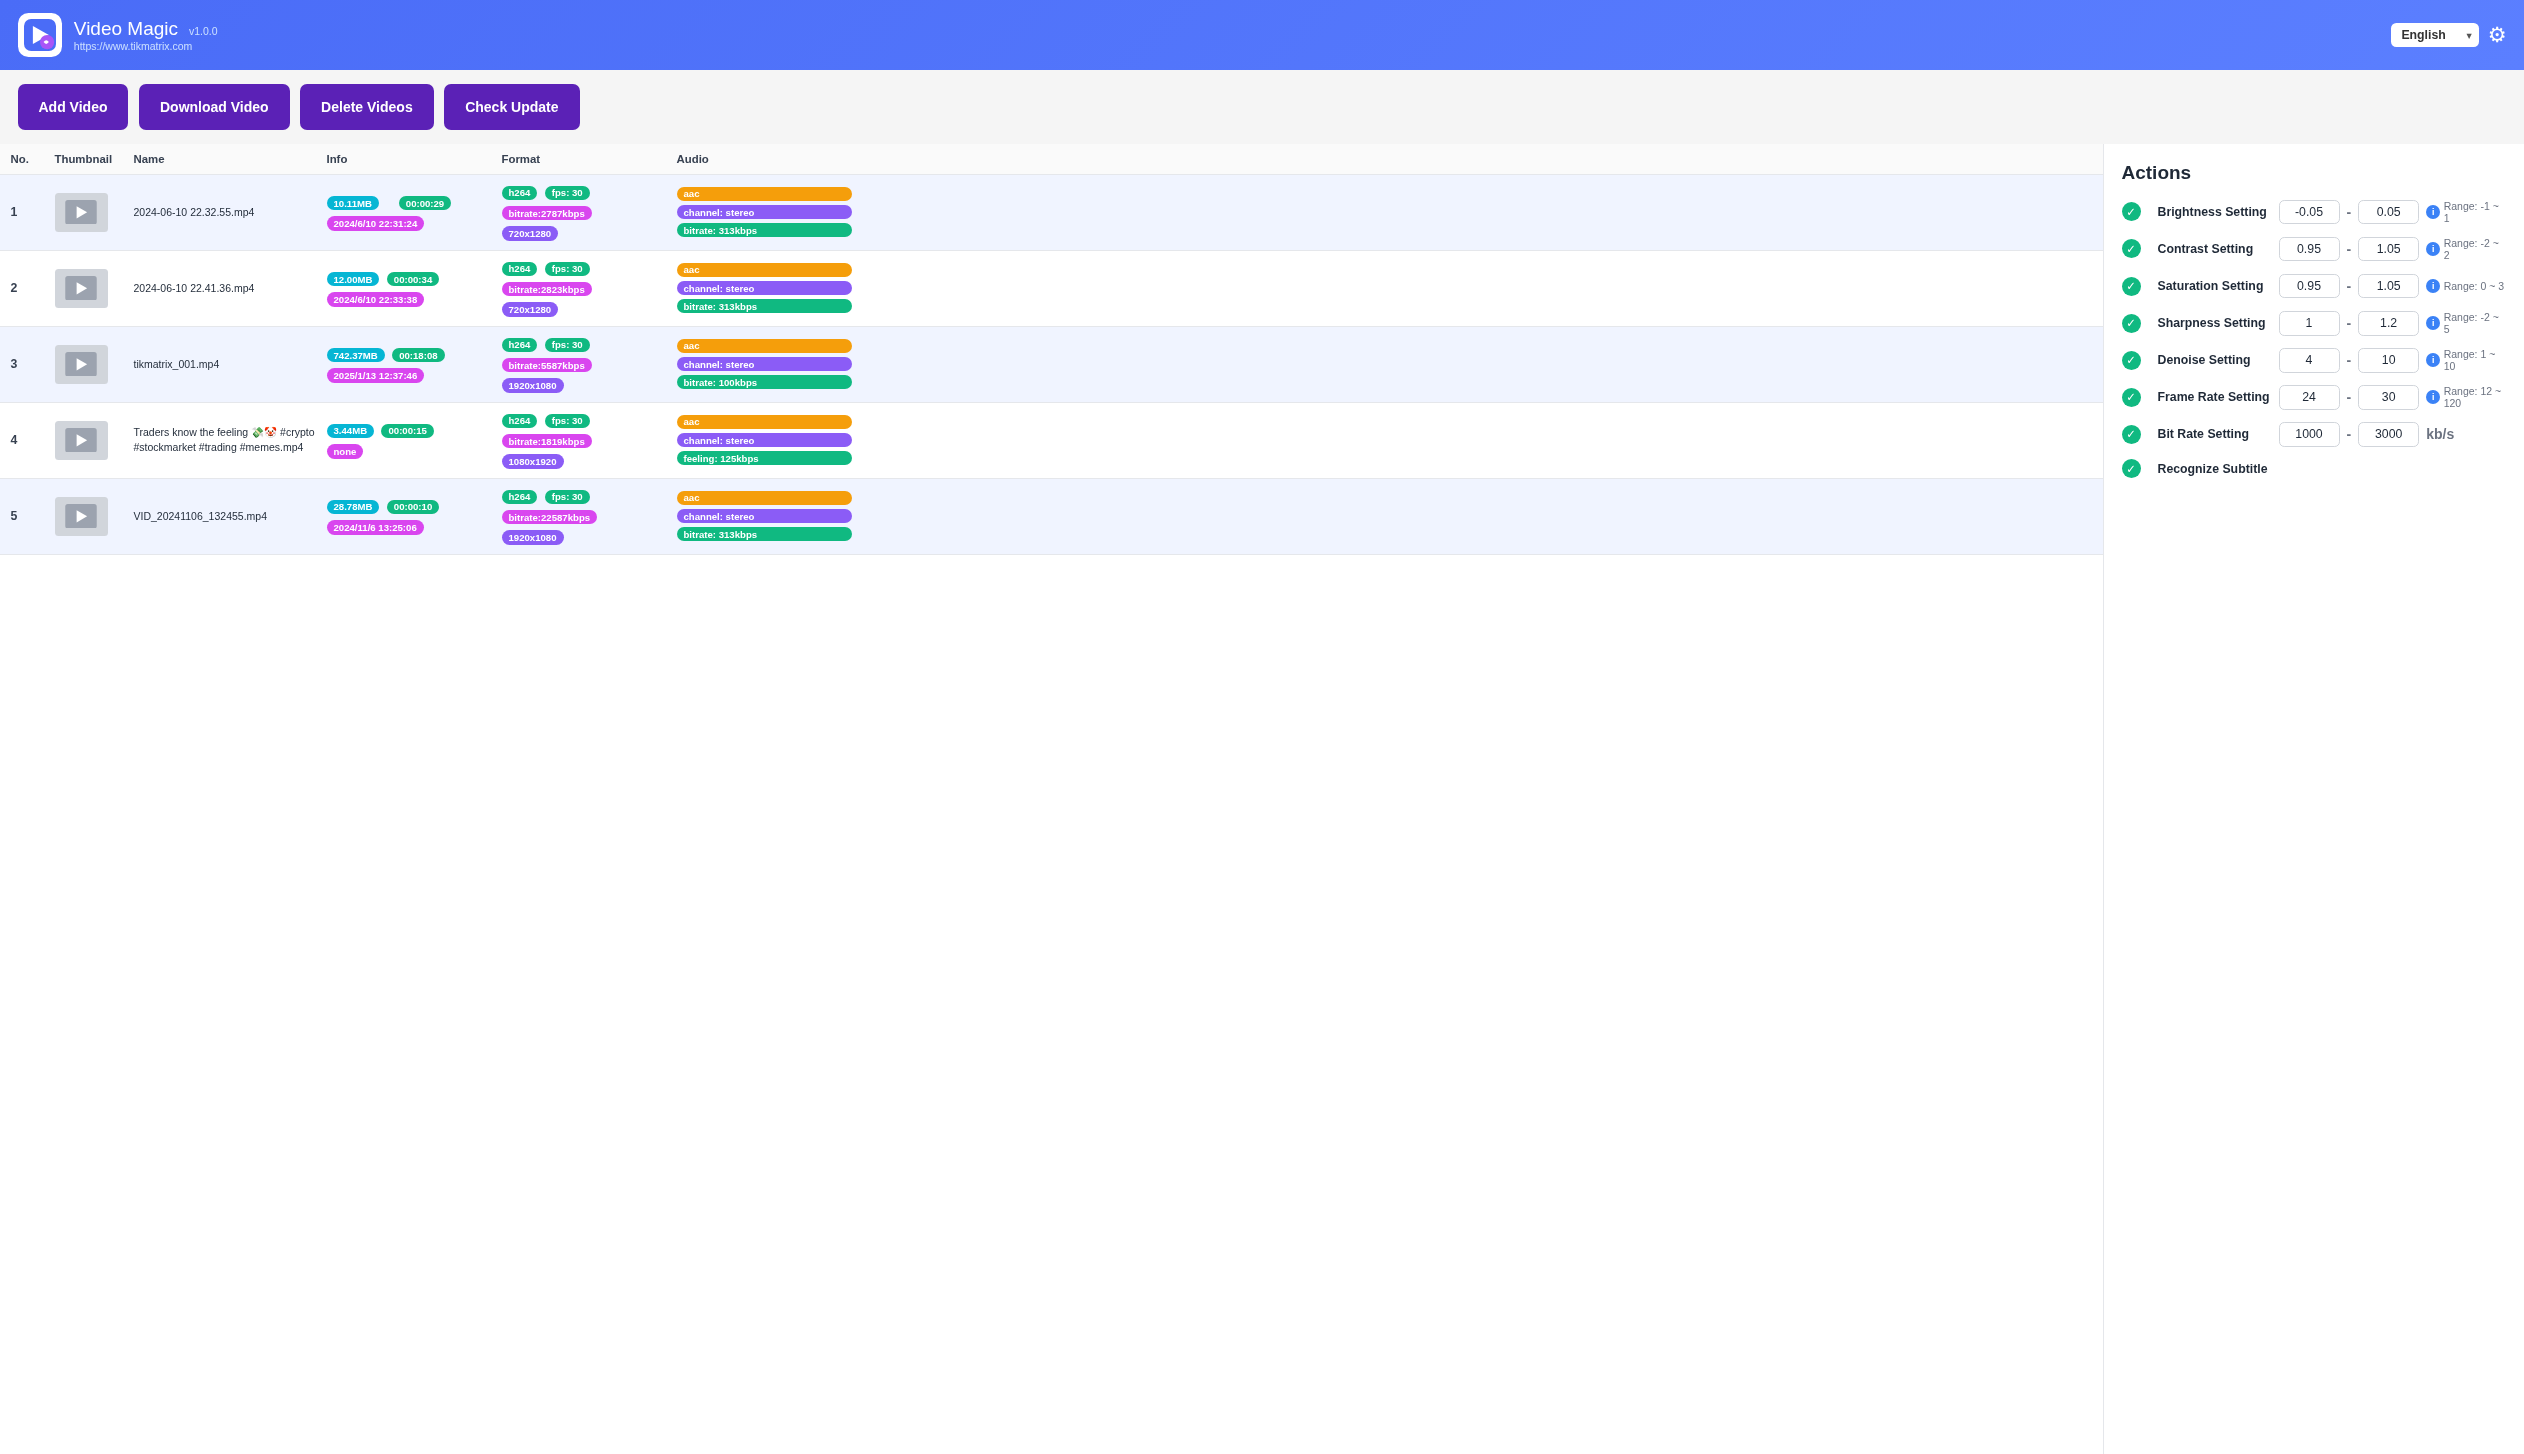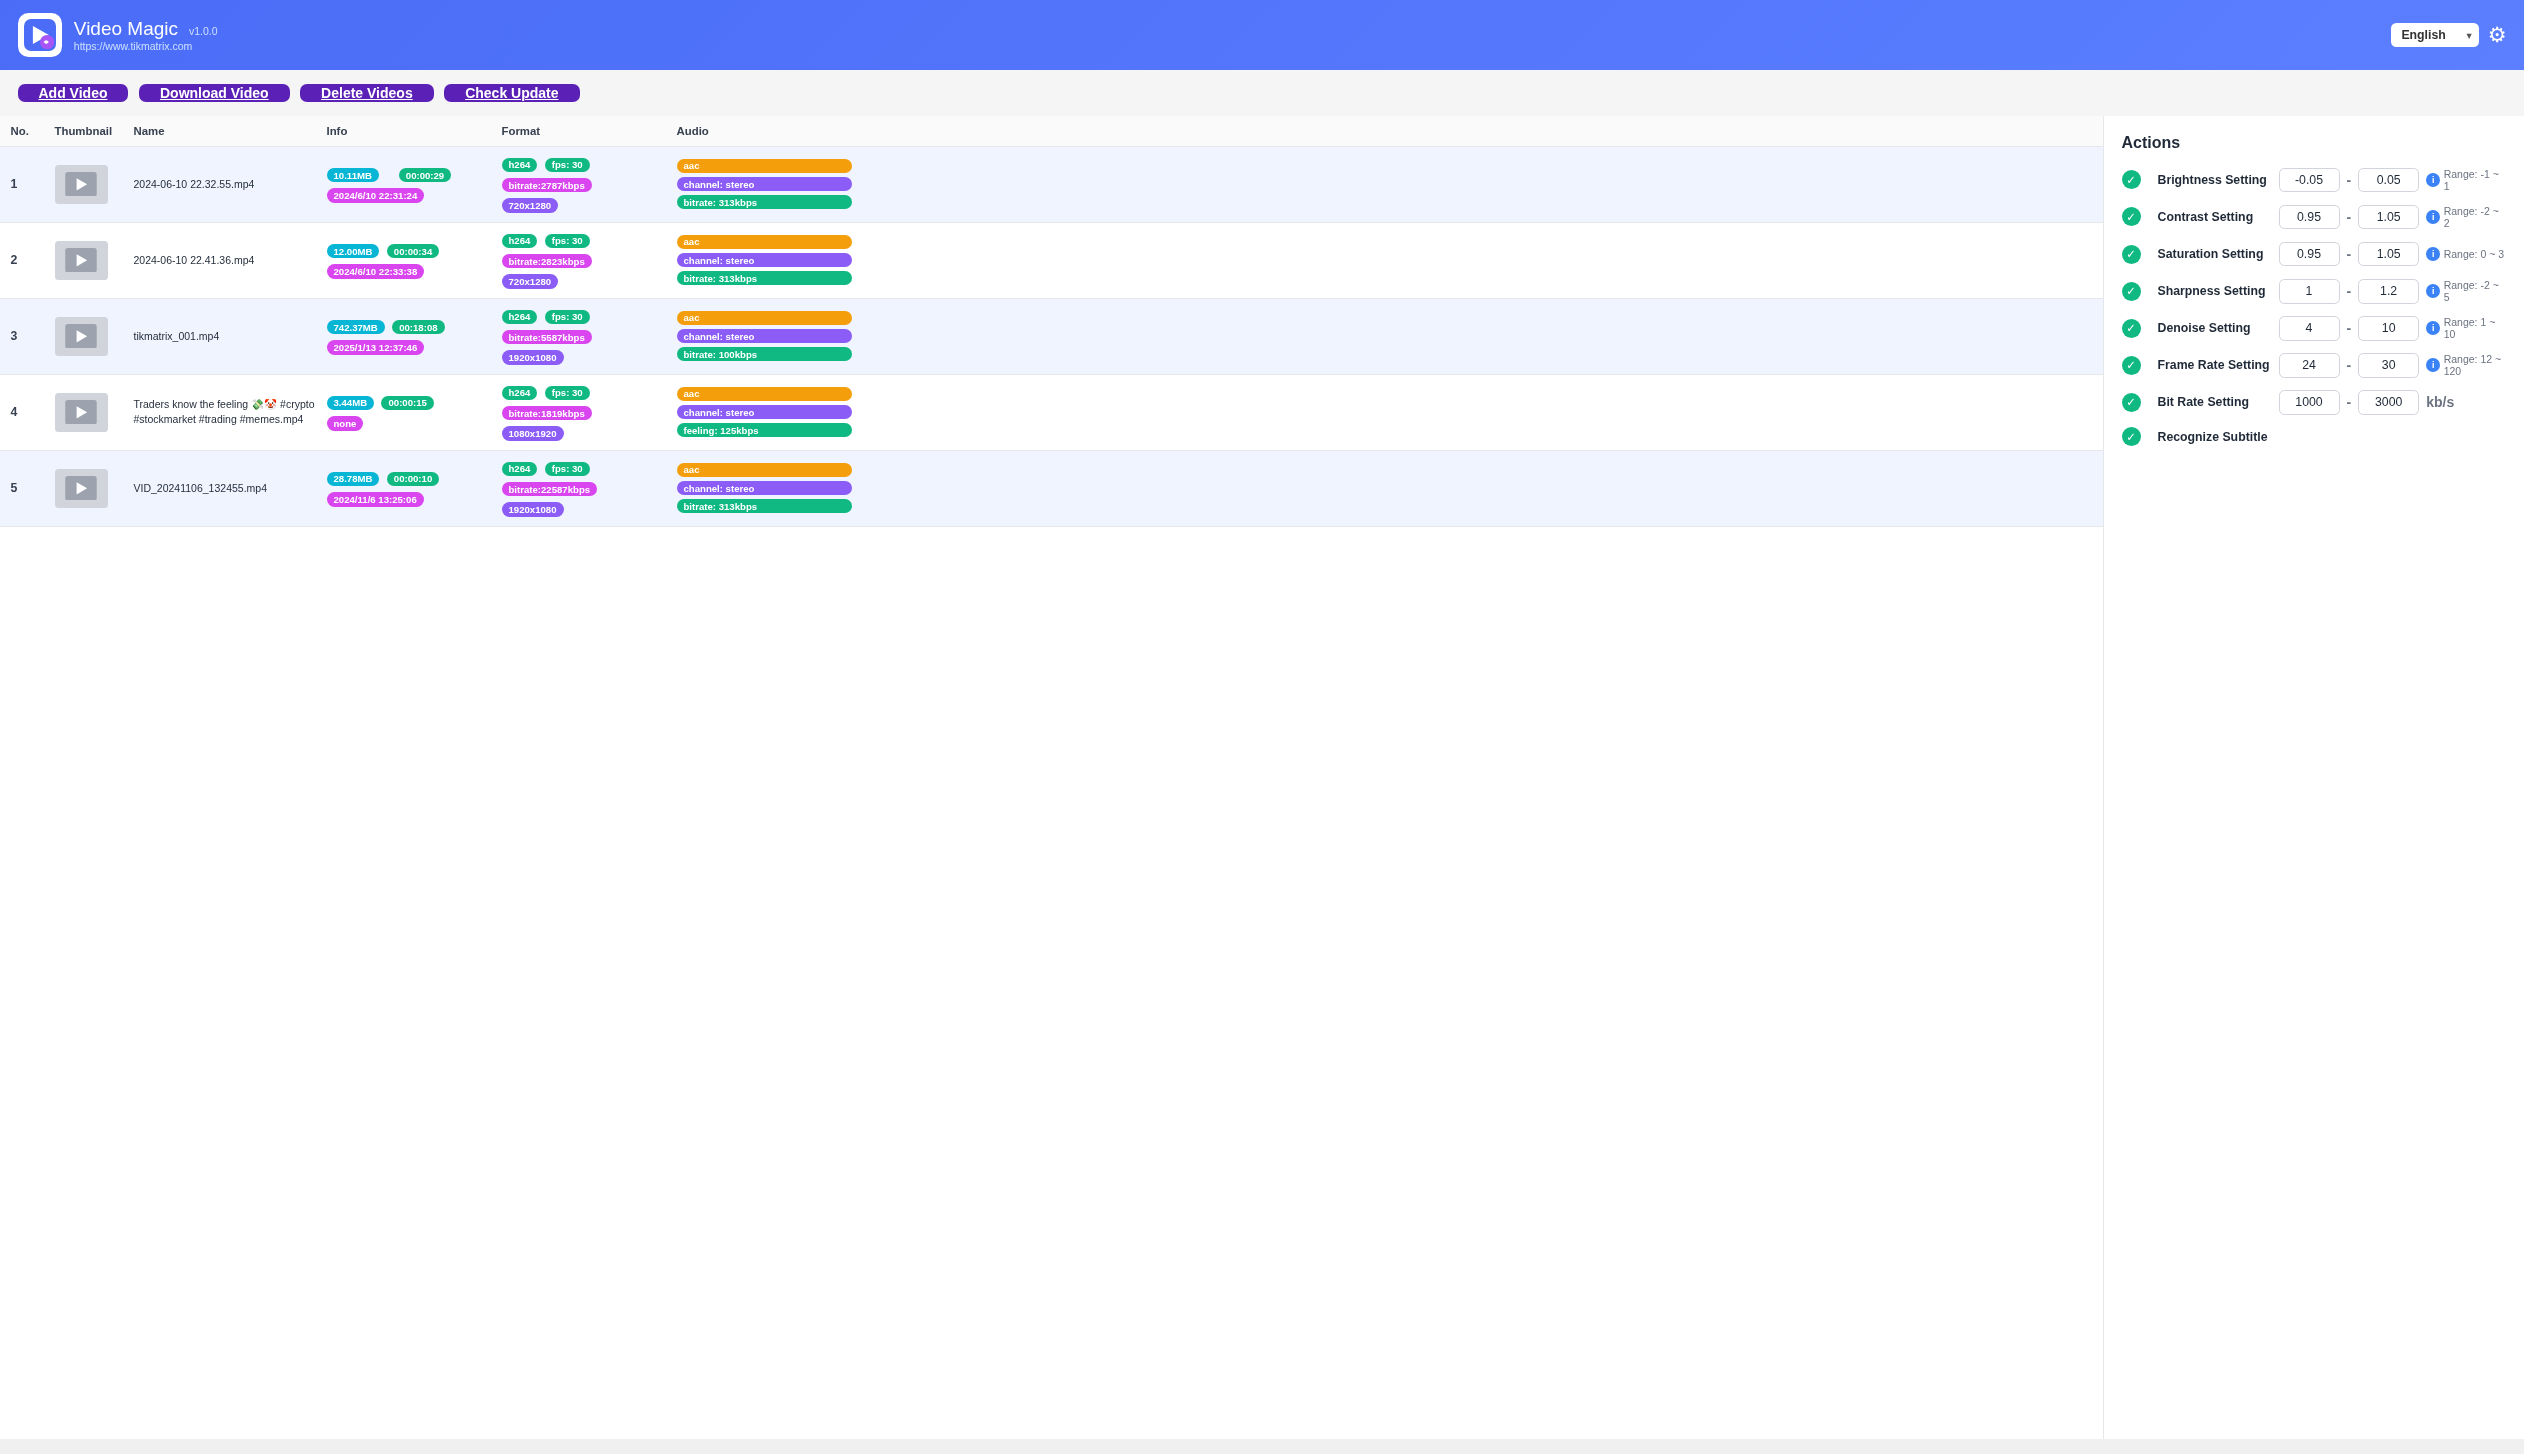--- a/index.html
+++ b/index.html
@@ -55,25 +55,24 @@
       background: #f5f5f5;
       padding: 14px 17.5px;
       display: flex;
       gap: 10.5px;
     }
     .toolbar-btn {
       background: #5b21b6;
       color: #fff;
       border: none;
       border-radius: 7px;
-      padding: 1px 21px;
+      padding: 15px 21px;
       font-size: 14px;
       font-weight: 600;
       cursor: pointer;
-      text-decoration: underline;
     }
 
     
     #main {
       display: flex;
       height: calc(100vh - 70px - 61px);
     }
 
     
     #video-list-panel {
@@ -130,21 +129,21 @@
 
     
     #actions-panel {
       width: 421px;
       background: #fff;
       border-left: 0.9px solid #e5e7eb;
       overflow-y: auto;
       padding: 17.5px;
     }
     #actions-title {
-      font-size: 16px;
+      font-size: 19px;
       font-weight: 700;
       color: #1f2937;
       margin-bottom: 16px;
     }
     .setting-row {
       display: flex;
       align-items: center;
       margin-bottom: 12.3px;
       gap: 7px;
     }

